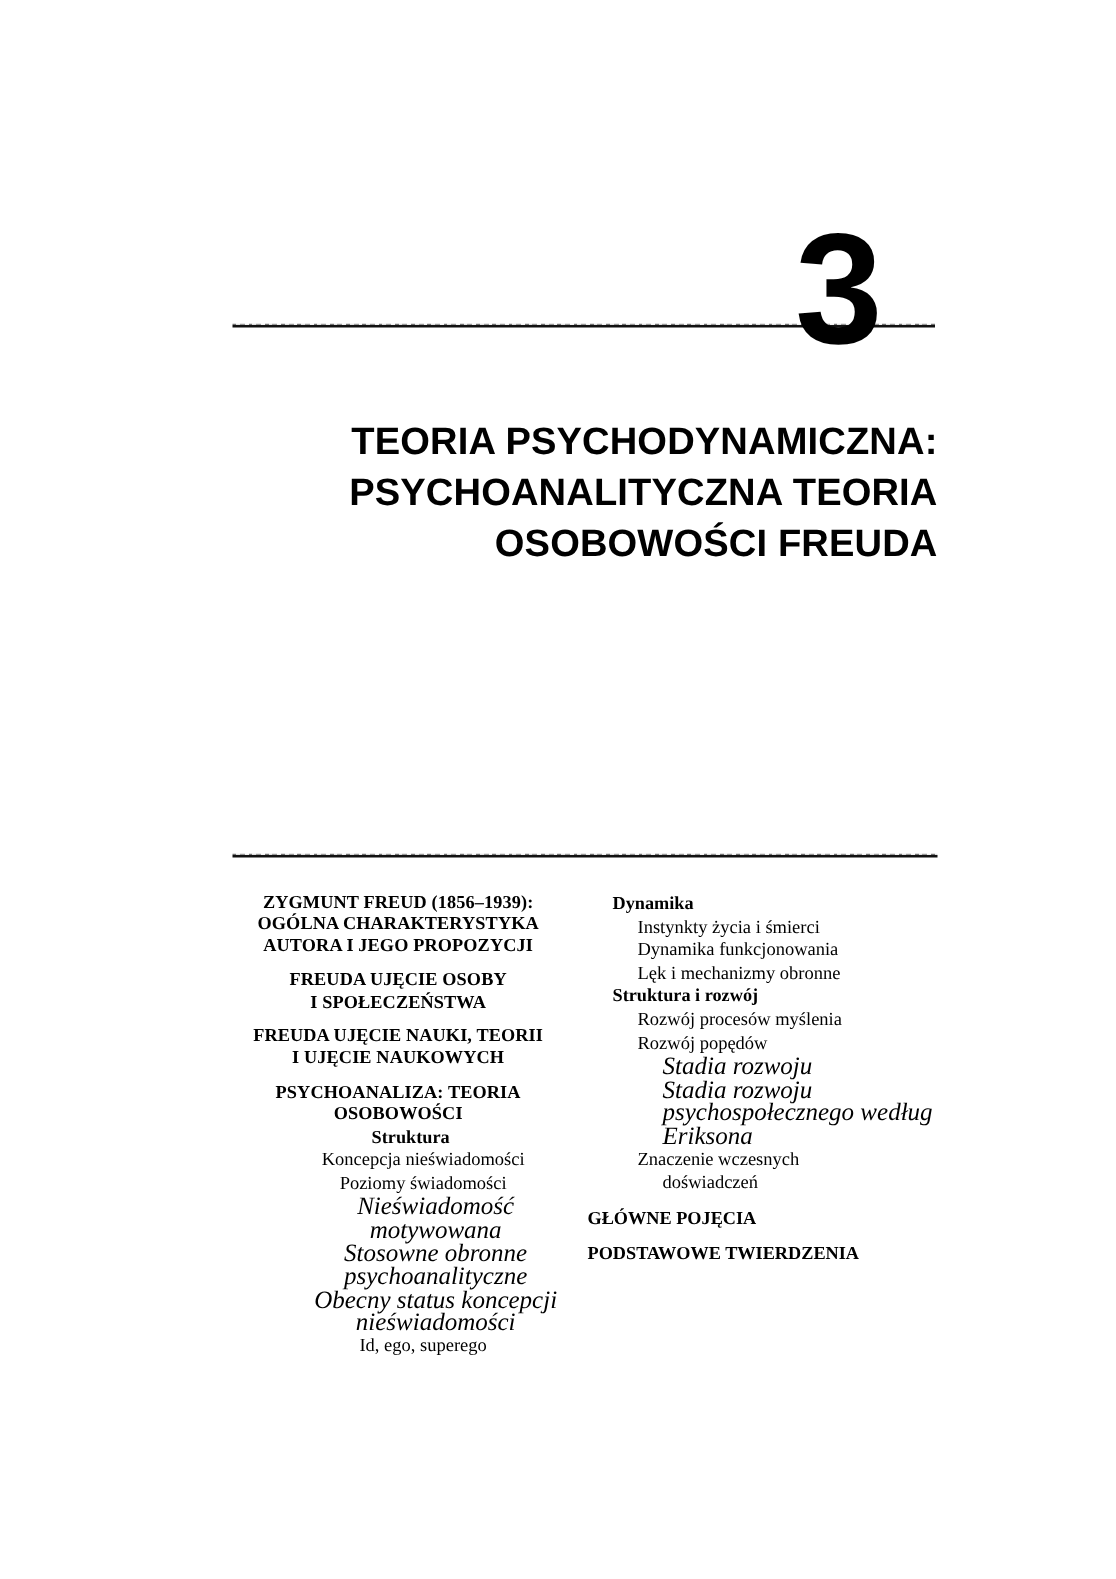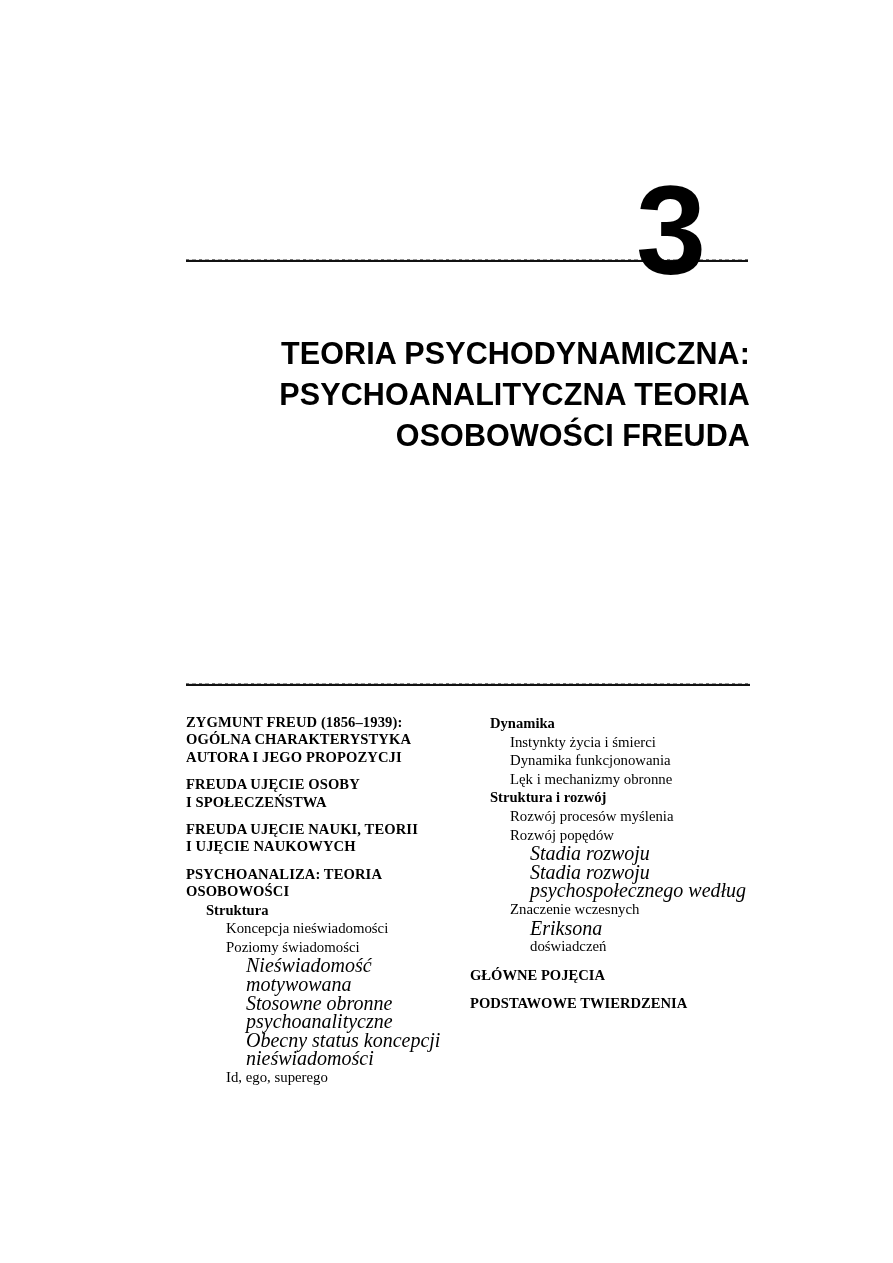--- a/index.html
+++ b/index.html
@@ -79,21 +79,21 @@
     position: absolute;
     left: 0;
     top: 714px;
     width: 893px;
     height: 300px;
   }
   .col {
     position: absolute;
     top: 0;
   }
-  .col-left  { left: 186px; width: 265px; }
+  .col-left  { left: 186px; width: 265px; text-align: center; }
   .col-right { left: 470px; width: 290px; }
 
   .toc-entry { display: block; }
 
   
   .lvl-head {
     font-weight: bold;
     font-size: 14.6px;
     line-height: 17.4px;
     letter-spacing: 0.1px;
@@ -180,21 +180,21 @@
         <span class="toc-entry lvl-sub">Dynamika</span>
         <span class="toc-entry lvl-item">Instynkty życia i śmierci</span>
         <span class="toc-entry lvl-item">Dynamika funkcjonowania</span>
         <span class="toc-entry lvl-item">Lęk i mechanizmy obronne</span>
         <span class="toc-entry lvl-sub">Struktura i rozwój</span>
         <span class="toc-entry lvl-item">Rozwój procesów myślenia</span>
         <span class="toc-entry lvl-item">Rozwój popędów</span>
         <span class="toc-entry lvl-ital">Stadia rozwoju</span>
         <span class="toc-entry lvl-ital">Stadia rozwoju</span>
         <span class="toc-entry lvl-ital">psychospołecznego według</span>
+        <span class="toc-entry lvl-ital">Eriksona</span>
         <span class="toc-entry lvl-item">Znaczenie wczesnych</span>
-        <span class="toc-entry lvl-ital">Eriksona</span>
         <span class="toc-entry lvl-item-wrap">doświadczeń</span>
         <span class="toc-entry lvl-caps">GŁÓWNE POJĘCIA</span>
         <span class="toc-entry lvl-caps">PODSTAWOWE TWIERDZENIA</span>
       </div>
   </div>
 
 </div>
 
 </body></html>

